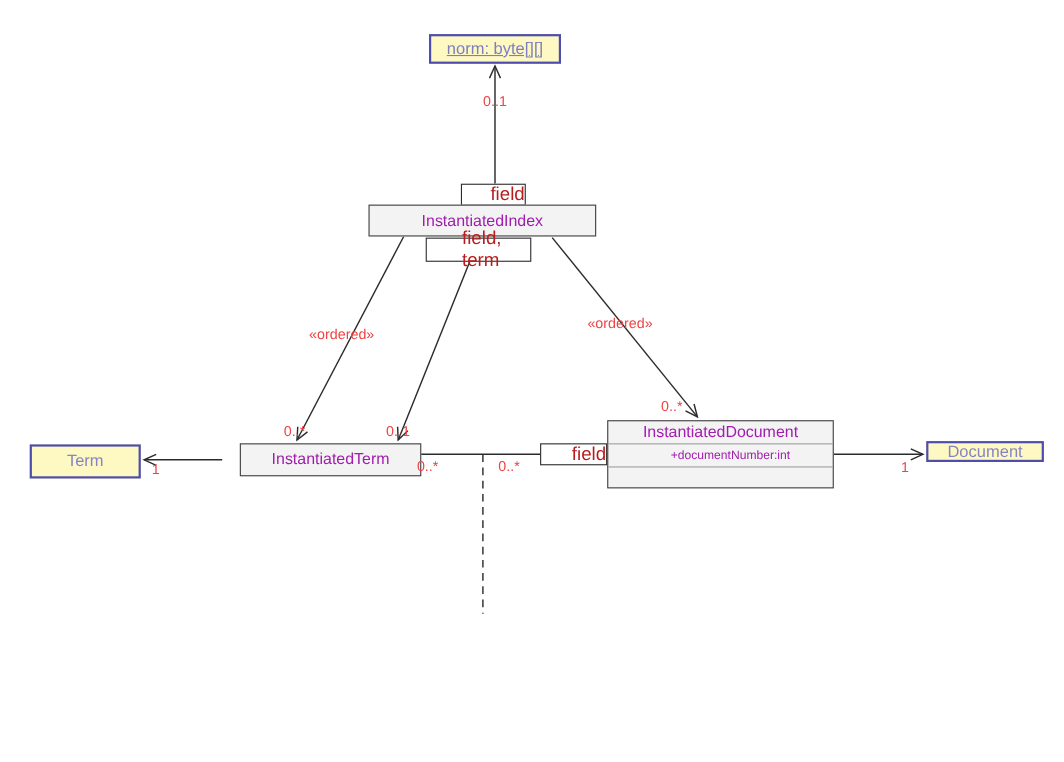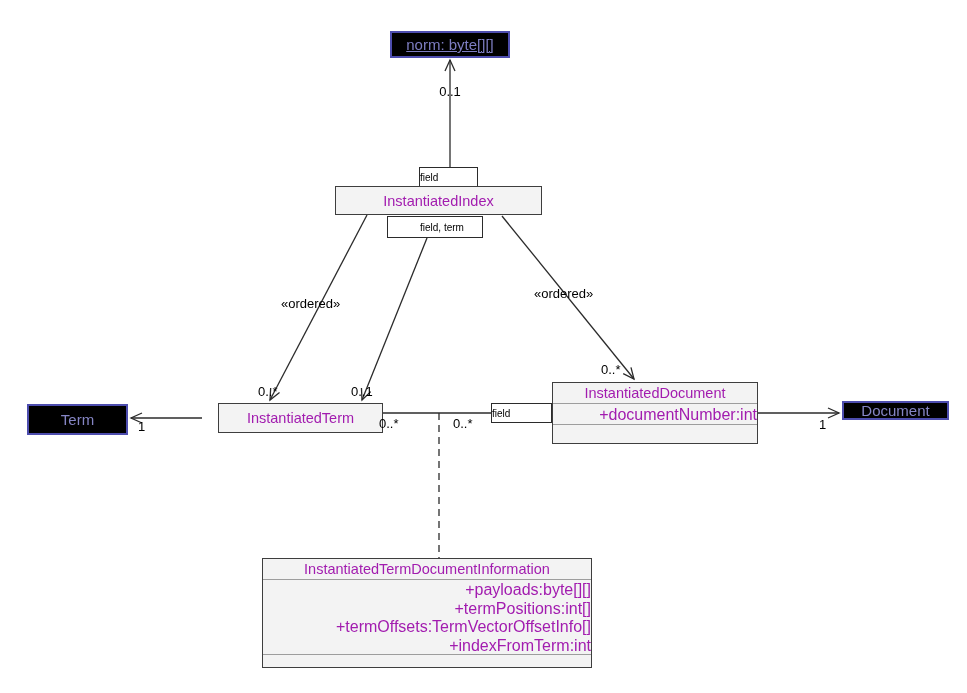--- a/index.html
+++ b/index.html
@@ -12,39 +12,39 @@
     position:absolute;z-index:2;box-sizing:border-box;
     background:#f3f3f3;border:1.5px solid #3e3e3e;
     color:#a21caf;font-size:14.5px;text-align:center;
   }
   .node .title{
     display:flex;align-items:center;justify-content:center;
     height:20px;box-sizing:border-box;
   }
   .node .sep{height:0;border-top:1px solid #9d9d9d;}
   .node .attrs{
-    text-align:right;padding:1px 0 0 18px;box-sizing:border-box;
-    line-height:18.5px;font-size:16px;
+    text-align:center;padding:1px 0 0 18px;box-sizing:border-box;
+    line-height:18.5px;font-size:11px;
   }
   .node-simple{display:flex;align-items:center;justify-content:center;}
   .node-blue{
     position:absolute;z-index:2;box-sizing:border-box;
-    background:#000000;border:2px solid #4d4dae;
+    background:#fef9c3;border:2px solid #4d4dae;
     color:#8585c4;font-size:15px;
     display:flex;align-items:center;justify-content:center;
   }
   .link-text{text-decoration:underline;color:#7d7dc1;}
   .qualifier{
     position:absolute;z-index:2;box-sizing:border-box;
     background:#ffffff;border:1.4px solid #2b2b2b;
-    color:#000000;font-size:10px;
-    display:flex;align-items:center;justify-content:flex-start;
+    color:#b91c1c;font-size:17px;
+    display:flex;align-items:center;justify-content:flex-end;
   }
   .lbl{
-    position:absolute;z-index:3;color:#000000;font-size:13px;white-space:nowrap;
+    position:absolute;z-index:3;color:#ef4444;font-size:13px;white-space:nowrap;
   }
   .lbl.center{text-align:center;}
 </style>
 </head>
 <body>
 
 <div class="canvas">
 
   <svg class="wires" width="967" height="693" viewBox="0 0 967 693">
     <defs>
@@ -94,31 +94,20 @@
     <div class="title">InstantiatedDocument</div>
     <div class="sep"></div>
     <div class="attrs" style="height:20px;line-height:19px;">+documentNumber:int</div>
     <div class="sep"></div>
   </div>
 
   <div class="node-blue" style="left:842px;top:401px;width:107px;height:19px;">
     <span>Document</span>
   </div>
 
-  <div class="node" style="left:262px;top:558px;width:330px;height:110px;">
-    <div class="title">InstantiatedTermDocumentInformation</div>
-    <div class="sep"></div>
-    <div class="attrs" style="height:74px;">
-      <div>+payloads:byte[][]</div>
-      <div>+termPositions:int[]</div>
-      <div>+termOffsets:TermVectorOffsetInfo[]</div>
-      <div>+indexFromTerm:int</div>
-    </div>
-    <div class="sep"></div>
-  </div>
 
   <div class="lbl center" style="left:432px;top:84px;width:36px;">0..1</div>
 
   <div class="lbl" style="left:281px;top:296px;">«ordered»</div>
 
   <div class="lbl" style="left:534px;top:286px;">«ordered»</div>
 
   <div class="lbl" style="left:258px;top:384px;">0..*</div>
 
   <div class="lbl" style="left:351px;top:384px;">0..1</div>

